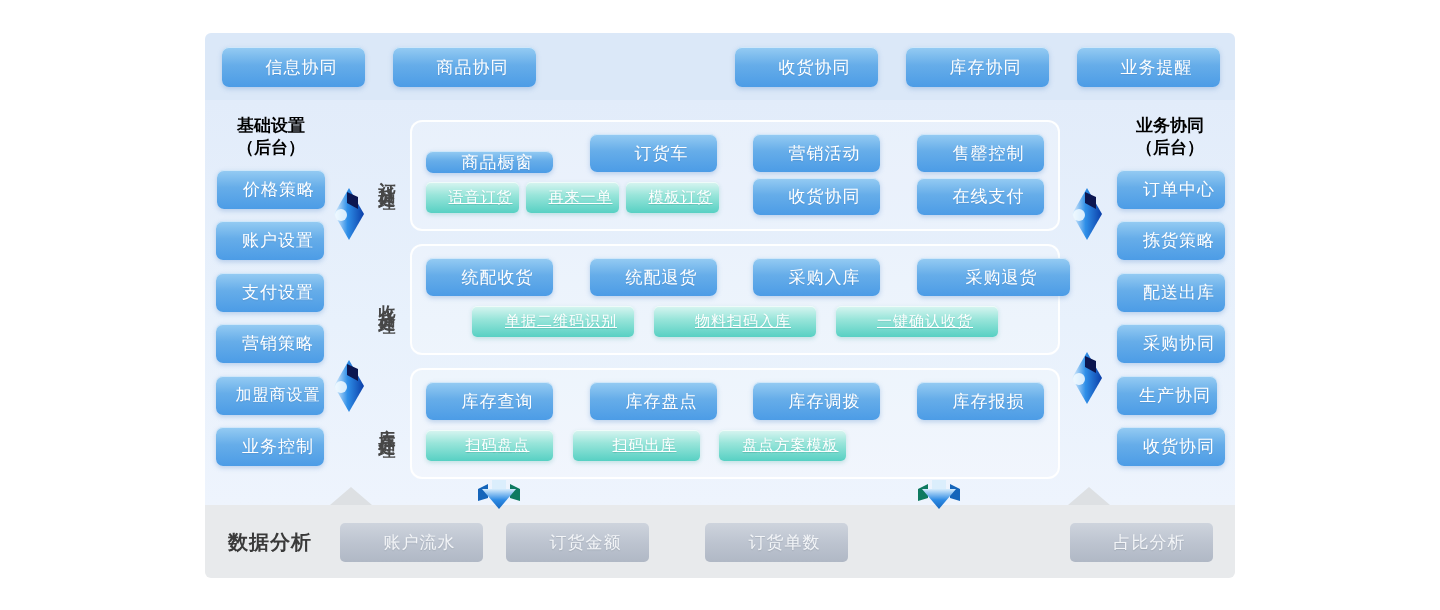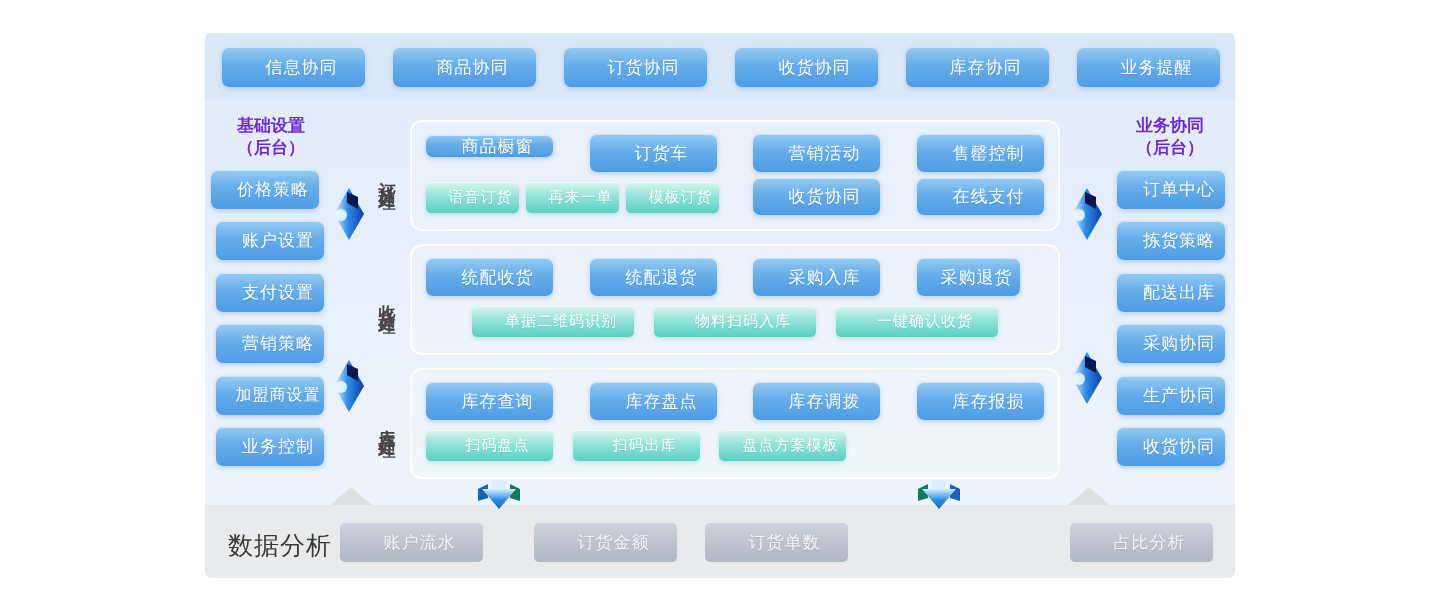--- a/index.html
+++ b/index.html
@@ -11,32 +11,32 @@
   .band-bottom { position:absolute; left:0; top:472px; width:1030px; height:73px; background:#e8eaec; }
 
   .btn { position:absolute; display:flex; align-items:center; justify-content:center;
          color:#ffffff; border-radius:7px; white-space:nowrap; letter-spacing:1px;
          text-shadow:0 1px 1px rgba(70,110,160,.25);padding-left:16px; }
   .btn-blue { background:linear-gradient(180deg,#96ccf3 0%,#66ade9 45%,#4c9ce6 100%);
               box-shadow:0 2px 5px rgba(110,155,210,.40), inset 0 1px 0 rgba(255,255,255,.55);
               font-size:17px; }
   .btn-teal { background:linear-gradient(180deg,#d9f5f1 0%,#99e5da 42%,#57d0c3 100%);
               box-shadow:0 2px 4px rgba(90,180,170,.30), inset 0 1px 0 rgba(255,255,255,.6);
-              font-size:15px; border-radius:5px; text-shadow:0 1px 1px rgba(60,150,140,.25); }
+              font-size:15px; border-radius:5px; text-shadow:0 1px 1px rgba(60,150,140,.25);text-decoration:underline; }
   .btn-gray { background:linear-gradient(180deg,#ced4dd 0%,#bdc4d0 50%,#b0b8c5 100%);
               color:#f3f5f8; font-size:17px; border-radius:5px; text-shadow:0 1px 1px rgba(120,128,140,.3); }
 
   .panel-title { position:absolute; text-align:center; font-weight:bold; font-size:17px;
-                 color:#6d28d9; line-height:22px; }
+                 color:#000000; line-height:22px; }
   .section-box { position:absolute; border:2px solid rgba(255,255,255,.95); border-radius:12px;
                  background:rgba(255,255,255,.22); }
   .v-label { position:absolute; writing-mode:vertical-rl; text-orientation:upright;
              font-weight:bold; font-size:17px; color:#474747; letter-spacing:4px;
              display:flex; align-items:center; justify-content:center; }
-  .bottom-label { position:absolute; font-weight:normal; font-size:25px; color:#3a3a3a; letter-spacing:1px; }
+  .bottom-label { position:absolute; font-weight:bold; font-size:20px; color:#3a3a3a; letter-spacing:1px; }
 
   svg.flow-arrow { position:absolute; }
   .mirror { transform:scaleX(-1); }
   .chevron-up { position:absolute; width:42px; height:18px; background:#dde0e3;
                 clip-path:polygon(0 100%, 50% 0, 100% 100%); }
 </style>
 </head>
 <body>
 
 <svg width="0" height="0" style="position:absolute">
@@ -54,69 +54,68 @@
   </defs>
 </svg>
 
 <div class="stage">
   <div class="band-top"></div>
   <div class="band-main"></div>
   <div class="band-bottom"></div>
 
   <div class="btn btn-blue" style="left:17px;top:14px;width:143px;height:40px">信息协同</div>
   <div class="btn btn-blue" style="left:188px;top:14px;width:143px;height:40px">商品协同</div>
-  <div class="btn btn-blue" style="left:359px;top:14px;width:143px;height:40px">订货协同</div>
   <div class="btn btn-blue" style="left:530px;top:14px;width:143px;height:40px">收货协同</div>
   <div class="btn btn-blue" style="left:701px;top:14px;width:143px;height:40px">库存协同</div>
   <div class="btn btn-blue" style="left:872px;top:14px;width:143px;height:40px">业务提醒</div>
 
   <div class="panel-title" style="left:6px;top:82px;width:120px">
     <div>基础设置</div>
     <div>（后台）</div>
   </div>
-  <div class="btn btn-blue" style="left:6px;top:137px;width:108px;height:39px">价格策略</div>
+  <div class="btn btn-blue" style="left:12px;top:137px;width:108px;height:39px">价格策略</div>
   <div class="btn btn-blue" style="left:11px;top:188px;width:108px;height:39px">账户设置</div>
   <div class="btn btn-blue" style="left:11px;top:240px;width:108px;height:39px">支付设置</div>
   <div class="btn btn-blue" style="left:11px;top:291px;width:108px;height:39px">营销策略</div>
   <div class="btn btn-blue" style="left:11px;top:343px;width:108px;height:39px;font-size:16px">加盟商设置</div>
   <div class="btn btn-blue" style="left:11px;top:394px;width:108px;height:39px">业务控制</div>
 
   <div class="panel-title" style="left:905px;top:82px;width:120px">
     <div>业务协同</div>
     <div>（后台）</div>
   </div>
   <div class="btn btn-blue" style="left:912px;top:137px;width:108px;height:39px">订单中心</div>
   <div class="btn btn-blue" style="left:912px;top:188px;width:108px;height:39px">拣货策略</div>
   <div class="btn btn-blue" style="left:912px;top:240px;width:108px;height:39px">配送出库</div>
   <div class="btn btn-blue" style="left:912px;top:291px;width:108px;height:39px">采购协同</div>
-  <div class="btn btn-blue" style="left:912px;top:343px;width:108px;height:39px">生产协同</div>
+  <div class="btn btn-blue" style="left:912px;top:343px;width:100px;height:39px">生产协同</div>
   <div class="btn btn-blue" style="left:912px;top:394px;width:108px;height:39px">收货协同</div>
 
   <div class="section-box" style="left:205px;top:87px;width:650px;height:111px"></div>
   <div class="section-box" style="left:205px;top:211px;width:650px;height:111px"></div>
   <div class="section-box" style="left:205px;top:335px;width:650px;height:111px"></div>
 
   <div class="v-label" style="left:170px;top:96px;width:24px;height:94px">订货处理</div>
   <div class="v-label" style="left:170px;top:220px;width:24px;height:94px">收货处理</div>
   <div class="v-label" style="left:170px;top:344px;width:24px;height:94px">库存处理</div>
 
-  <div class="btn btn-blue" style="left:221px;top:102px;width:127px;height:22px">商品橱窗</div>
+  <div class="btn btn-blue" style="left:221px;top:118px;width:127px;height:22px">商品橱窗</div>
   <div class="btn btn-blue" style="left:385px;top:101px;width:127px;height:38px">订货车</div>
   <div class="btn btn-blue" style="left:548px;top:101px;width:127px;height:38px">营销活动</div>
   <div class="btn btn-blue" style="left:712px;top:101px;width:127px;height:38px">售罄控制</div>
   <div class="btn btn-teal" style="left:221px;top:149px;width:93px;height:31px">语音订货</div>
   <div class="btn btn-teal" style="left:321px;top:149px;width:93px;height:31px">再来一单</div>
   <div class="btn btn-teal" style="left:421px;top:149px;width:93px;height:31px">模板订货</div>
   <div class="btn btn-blue" style="left:548px;top:145px;width:127px;height:37px">收货协同</div>
   <div class="btn btn-blue" style="left:712px;top:145px;width:127px;height:37px">在线支付</div>
 
   <div class="btn btn-blue" style="left:221px;top:225px;width:127px;height:38px">统配收货</div>
   <div class="btn btn-blue" style="left:385px;top:225px;width:127px;height:38px">统配退货</div>
   <div class="btn btn-blue" style="left:548px;top:225px;width:127px;height:38px">采购入库</div>
-  <div class="btn btn-blue" style="left:712px;top:225px;width:103px;height:38px">采购退货</div>
+  <div class="btn btn-blue" style="left:712px;top:225px;width:153px;height:38px">采购退货</div>
   <div class="btn btn-teal" style="left:267px;top:273px;width:162px;height:31px">单据二维码识别</div>
   <div class="btn btn-teal" style="left:449px;top:273px;width:162px;height:31px">物料扫码入库</div>
   <div class="btn btn-teal" style="left:631px;top:273px;width:162px;height:31px">一键确认收货</div>
 
   <div class="btn btn-blue" style="left:221px;top:349px;width:127px;height:38px">库存查询</div>
   <div class="btn btn-blue" style="left:385px;top:349px;width:127px;height:38px">库存盘点</div>
   <div class="btn btn-blue" style="left:548px;top:349px;width:127px;height:38px">库存调拨</div>
   <div class="btn btn-blue" style="left:712px;top:349px;width:127px;height:38px">库存报损</div>
   <div class="btn btn-teal" style="left:221px;top:397px;width:127px;height:31px">扫码盘点</div>
   <div class="btn btn-teal" style="left:368px;top:397px;width:127px;height:31px">扫码出库</div>
@@ -154,16 +153,16 @@
     <polygon points="0,9 10,4 10,18 0,21" fill="#1565ba"></polygon>
     <polygon points="42,9 32,4 32,18 42,21" fill="#0f7a60"></polygon>
     <polygon points="4,9 38,9 21,29" fill="url(#gradArrowDown)"></polygon>
   </svg>
 
   <div class="chevron-up" style="left:125px;top:454px"></div>
   <div class="chevron-up" style="left:863px;top:454px"></div>
 
   <div class="bottom-label" style="left:23px;top:496px">数据分析</div>
   <div class="btn btn-gray" style="left:135px;top:490px;width:143px;height:39px">账户流水</div>
-  <div class="btn btn-gray" style="left:329px;top:490px;width:143px;height:39px">订货金额</div>
+  <div class="btn btn-gray" style="left:301px;top:490px;width:143px;height:39px">订货金额</div>
   <div class="btn btn-gray" style="left:500px;top:490px;width:143px;height:39px">订货单数</div>
   <div class="btn btn-gray" style="left:865px;top:490px;width:143px;height:39px">占比分析</div>
 </div>
 
 </body></html>

